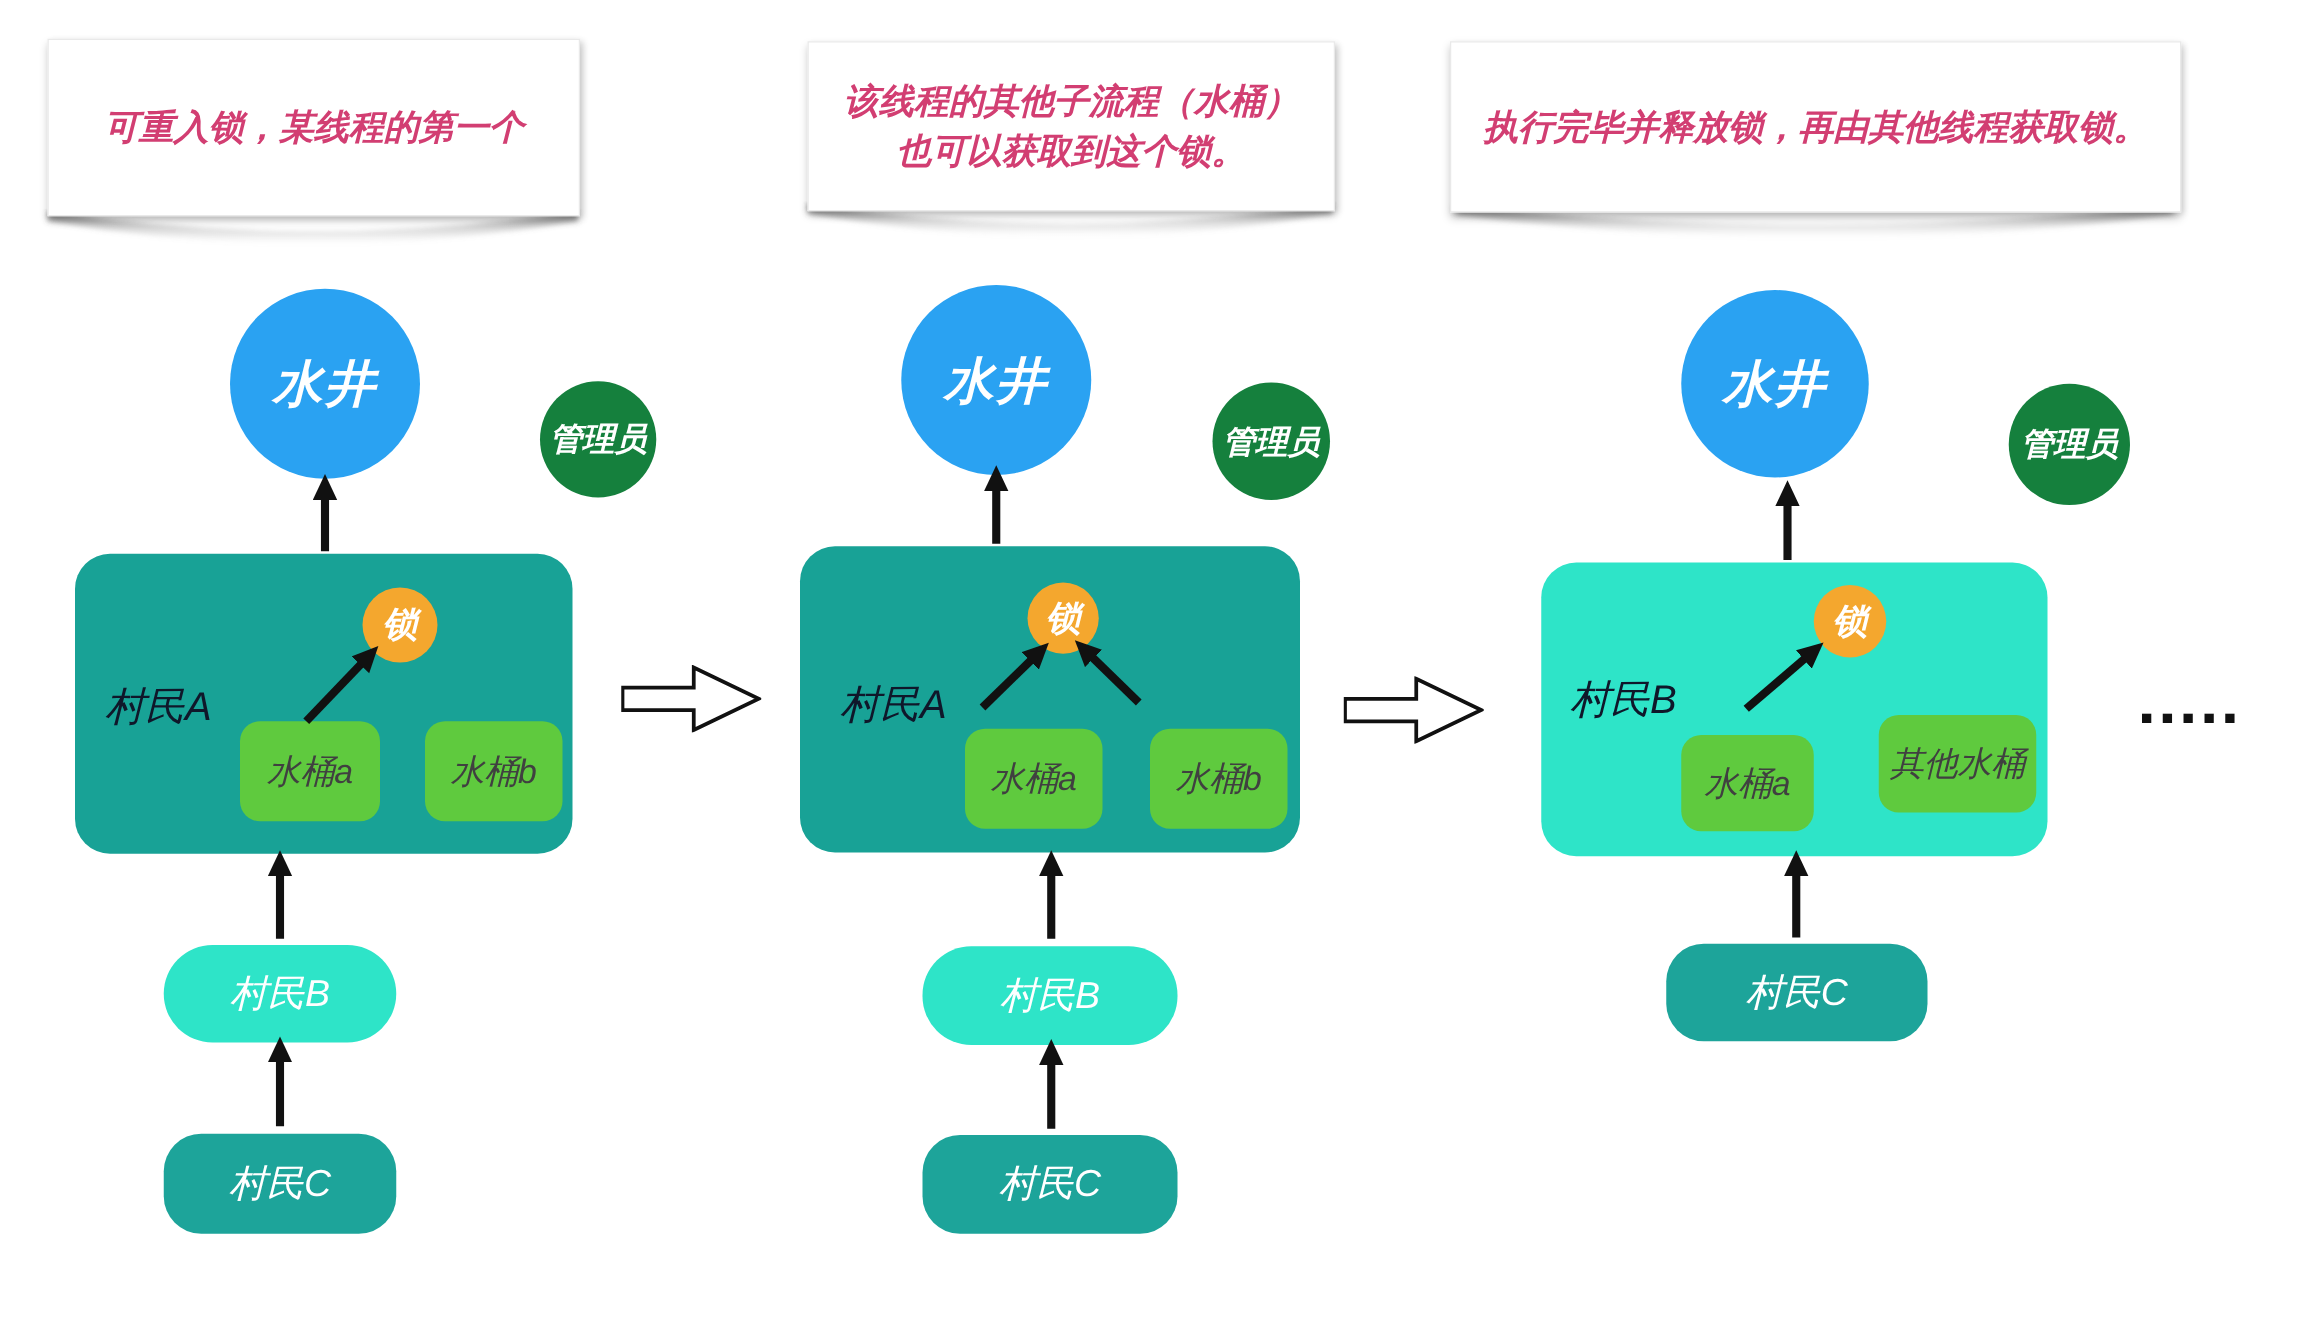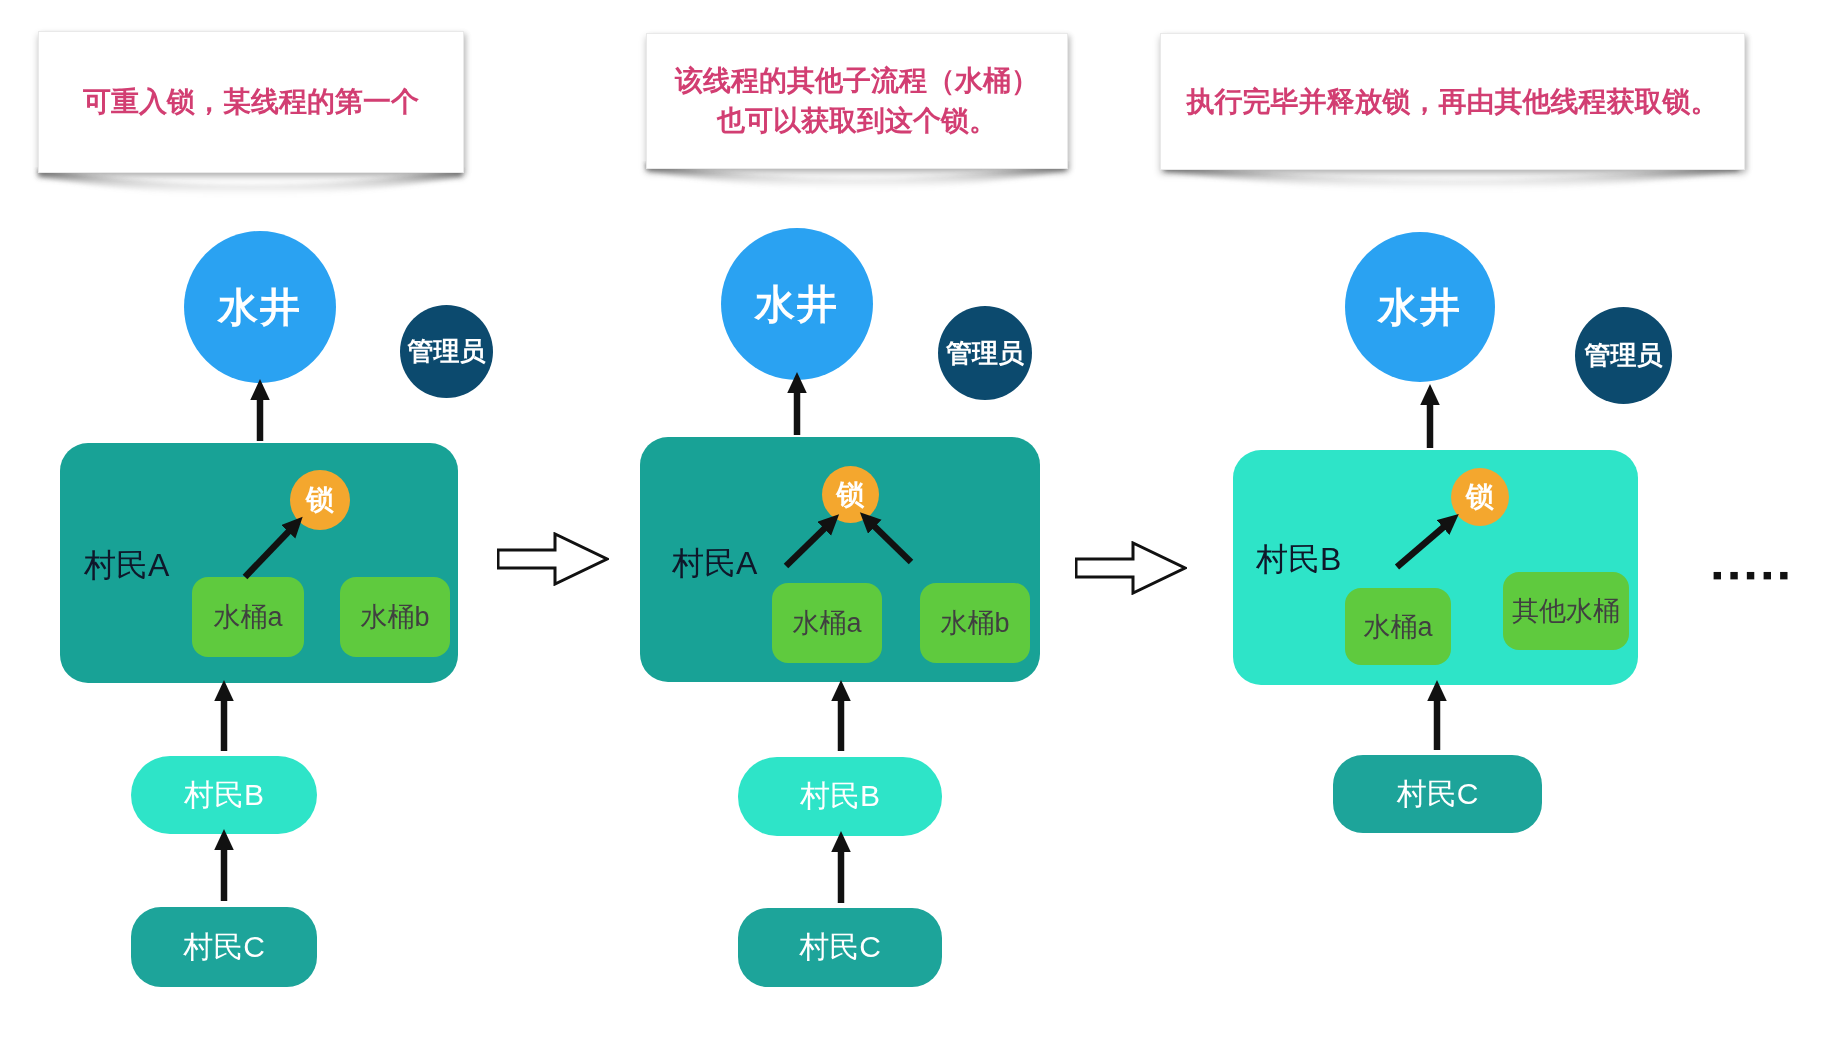--- a/index.html
+++ b/index.html
@@ -1,38 +1,39 @@
 <!DOCTYPE html>
 <html><head>
 <meta charset="utf-8">
 <style>
   html,body{margin:0;padding:0;background:#fff;}
   .canvas{
     position:relative;width:1838px;height:1058px;background:#ffffff;overflow:hidden;
     font-family:"Liberation Sans", sans-serif;
+    font-style:italic;
   }
   
   .note{
     position:absolute;background:#ffffff;border:1px solid #e9e9e9;
     box-shadow:0 4px 7px rgba(0,0,0,.22), 3px 2px 5px rgba(0,0,0,.12);
     display:flex;flex-direction:column;justify-content:center;align-items:center;
     z-index:3;
   }
   .note-line{
     color:#d23e72;font-size:28px;font-weight:700;line-height:40px;
     text-align:center;white-space:nowrap;
   }
   .swoosh{position:absolute;z-index:2;}
   
   .circle{
     position:absolute;border-radius:50%;display:flex;align-items:center;justify-content:center;
     color:#fff;font-weight:700;z-index:4;
   }
   .well{background:#2aa2f2;font-size:40px;letter-spacing:2px;}
-  .admin{background:#0c4a6e;font-size:26px;}
+  .admin{background:#15803d;font-size:26px;margin-left:32px;}
   .lock{background:#f4a72e;font-size:28px;z-index:6;}
   
   .mainbox{position:absolute;border-radius:28px;z-index:4;}
   .box-teal{background:#18a296;}
   .box-turquoise{background:#2ee4c8;}
   .owner-label{position:absolute;color:#0f172a;font-size:32px;z-index:5;white-space:nowrap;}
   .bucket{
     position:absolute;background:#5fca3e;border-radius:16px;z-index:5;
     display:flex;align-items:center;justify-content:center;color:#404040;font-size:27px;white-space:nowrap;
   }

